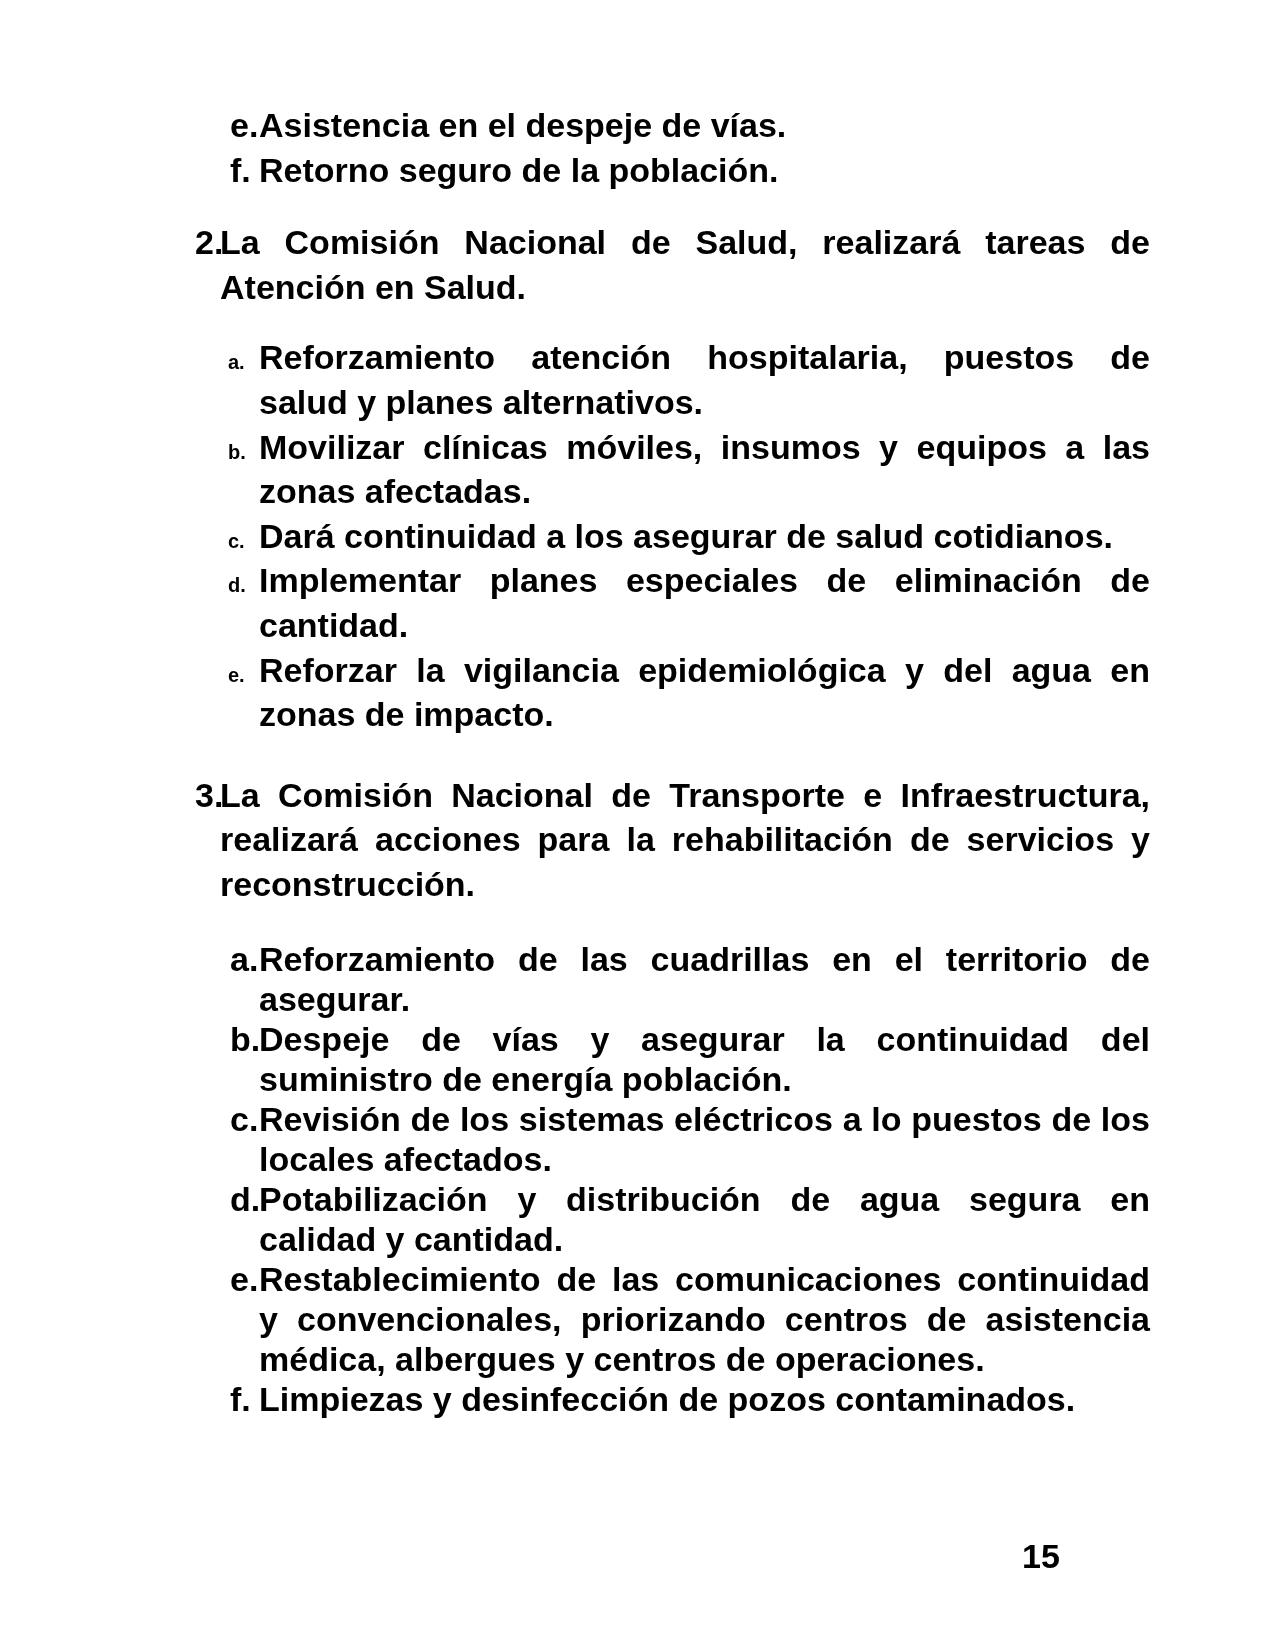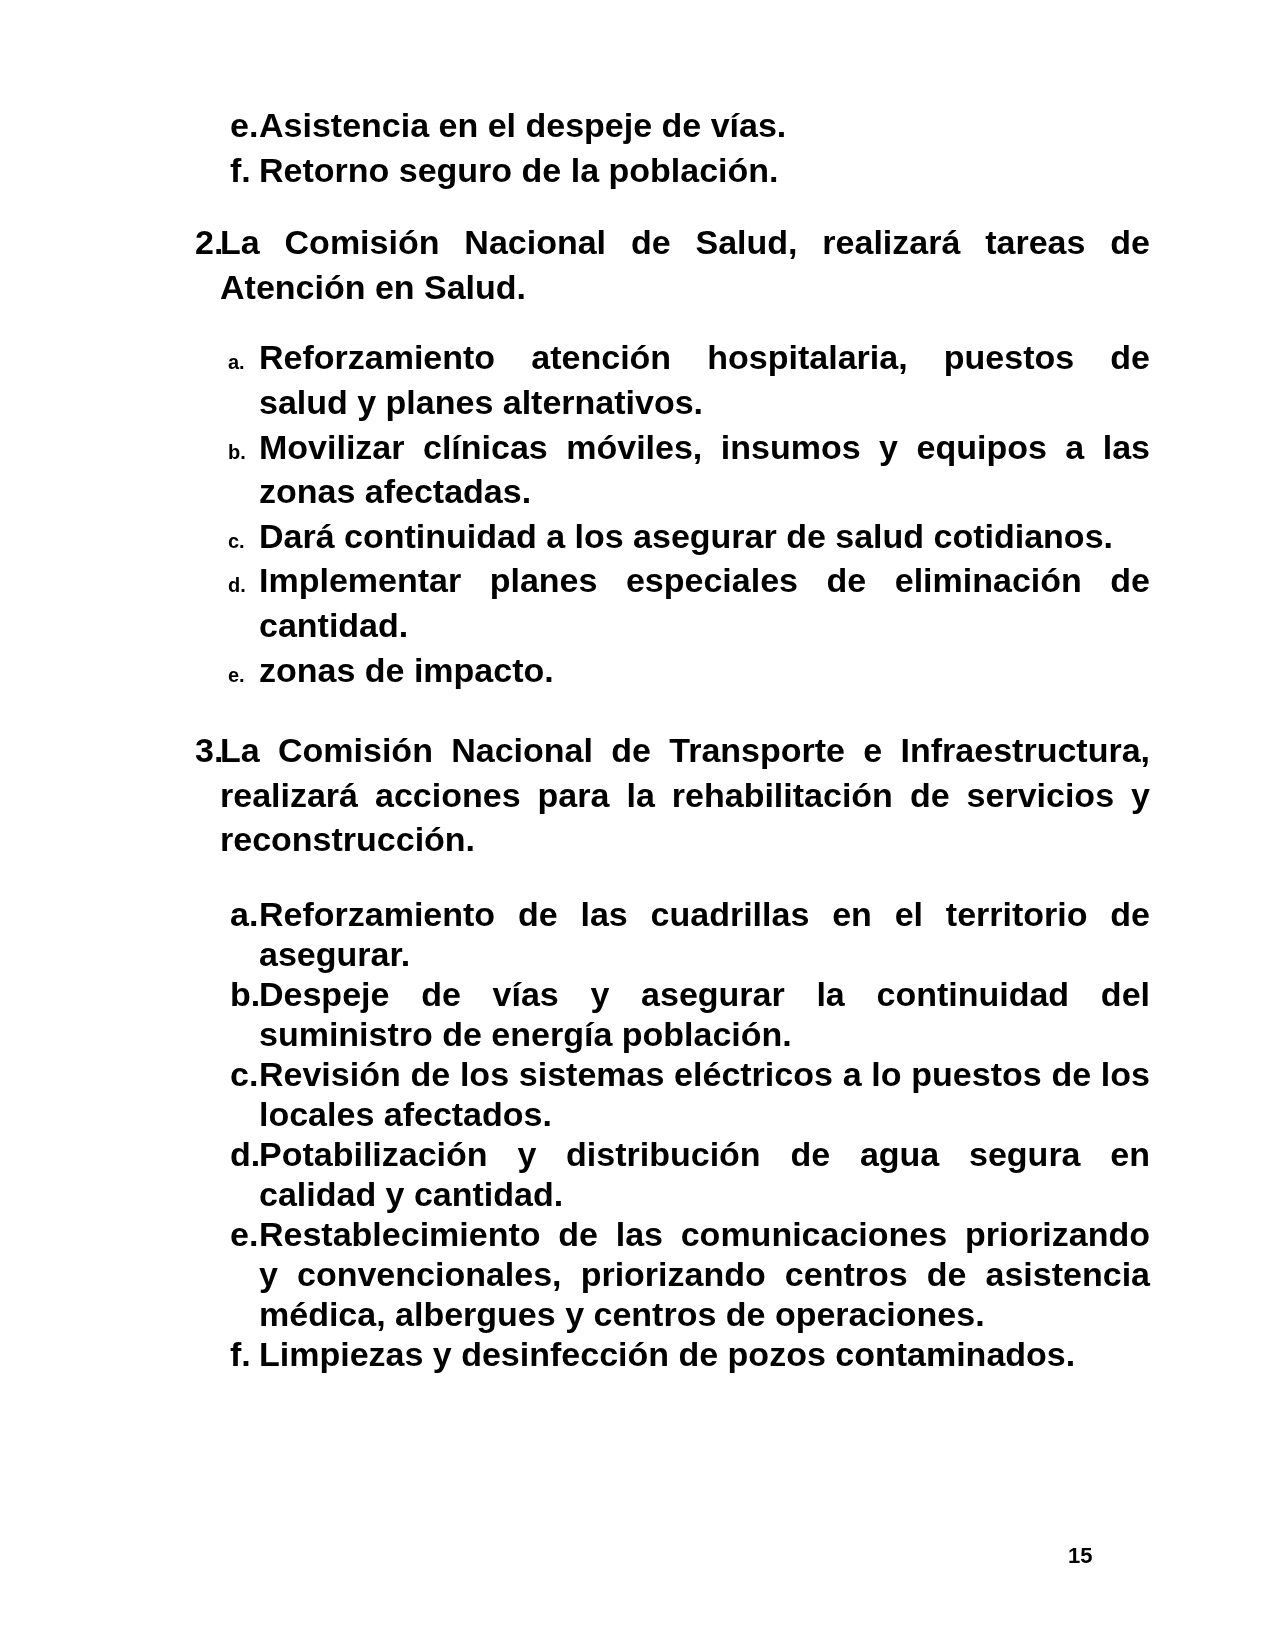--- a/index.html
+++ b/index.html
@@ -55,23 +55,23 @@
   .lines .line {
     text-align: justify;
     text-align-last: justify;
   }
   .lines .line:last-child {
     text-align-last: left;
   }
 
   .page-number {
     position: absolute;
-    left: 1068px;
+    left: 1022px;
     top: 1534px;
-    font-size: 22px;
+    font-size: 34px;
     line-height: 44.6px;
   }
 </style>
 </head>
 <body>
 
 <main class="content">
 
   <div class="cont-list">
     <div class="item cont-item">
@@ -120,20 +120,21 @@
       <div class="item sub-item">
         <span class="marker">d.</span>
         <div class="lines">
             <div class="line">Implementar planes especiales de eliminación de</div>
             <div class="line">cantidad.</div>
           </div>
       </div>
       <div class="item sub-item">
         <span class="marker">e.</span>
         <div class="lines">
+            <div class="line">Reforzar la vigilancia epidemiológica y del agua en</div>
             <div class="line">zonas de impacto.</div>
           </div>
       </div>
     </div>
   </section>
 
   <section>
     <div class="item num-item sec3-heading">
       <span class="marker">3.</span>
       <div class="lines">
@@ -167,21 +168,21 @@
       <div class="item sub-item">
         <span class="marker">d.</span>
         <div class="lines">
             <div class="line">Potabilización y distribución de agua segura en</div>
             <div class="line">calidad y cantidad.</div>
           </div>
       </div>
       <div class="item sub-item">
         <span class="marker">e.</span>
         <div class="lines">
-            <div class="line">Restablecimiento de las comunicaciones priorizando</div>
+            <div class="line">Restablecimiento de las comunicaciones continuidad</div>
             <div class="line">y convencionales, priorizando centros de asistencia</div>
             <div class="line">médica, albergues y centros de operaciones.</div>
           </div>
       </div>
       <div class="item sub-item">
         <span class="marker">f.</span>
         <div class="lines">
             <div class="line">Limpiezas y desinfección de pozos contaminados.</div>
           </div>
       </div>

